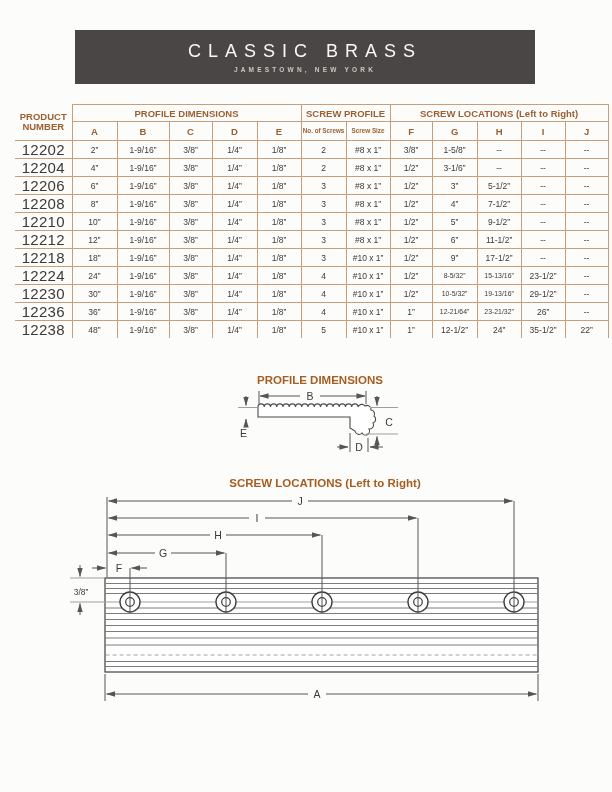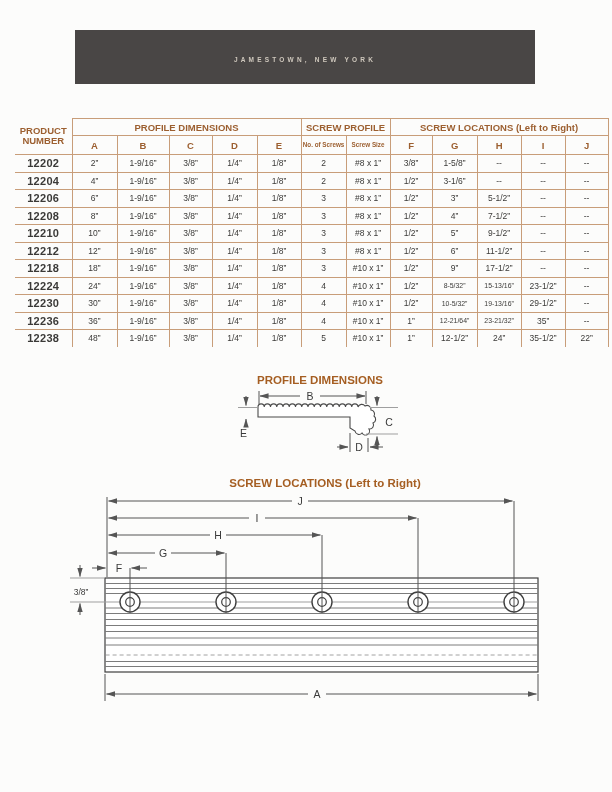--- a/index.html
+++ b/index.html
@@ -7,31 +7,31 @@
        font-family:"Liberation Sans",sans-serif;overflow:hidden;}
 
   
   .brand{position:absolute;left:75px;top:30px;width:460px;height:54px;
          background:var(--brand_bg);display:flex;flex-direction:column;
          align-items:center;justify-content:center;}
   .brand-name{font-size:18px;letter-spacing:7px;color:#faf8f5;font-weight:400;white-space:nowrap;}
   .brand-loc{font-size:6.5px;letter-spacing:3.2px;color:#cfc8bd;font-weight:bold;margin-top:4px;white-space:nowrap;}
 
   
-  table{position:absolute;left:15px;top:118px;border-collapse:collapse;
+  table{position:absolute;left:15px;top:104px;border-collapse:collapse;
         table-layout:fixed;width:593px;}
   th,td{border:1px solid var(--border);padding:0;text-align:center;
         vertical-align:middle;overflow:hidden;}
   th{color:var(--hdr);font-weight:bold;}
   .group-row th{height:16px;font-size:9.5px;}
   th.prod{border-left:none;border-top:none;font-size:9.5px;line-height:1.12;}
   .sub-row th{height:18px;font-size:9.5px;}
   .sub-row th.small{font-size:6.3px;line-height:1.15;}
   td{height:16.5px;font-size:8.5px;color:var(--ink);}
-  td.prod{font-weight:bold;font-size:11px;border-left:none;letter-spacing:.3px;}
+  td.prod{font-weight:normal;font-size:15px;border-left:none;letter-spacing:.3px;}
   td.tight{font-size:6.9px;}
   tbody tr:last-child td{border-bottom:none;}
 
   
   .diag-title{position:absolute;font-weight:bold;color:var(--title);
               font-size:11.5px;text-align:center;white-space:nowrap;}
   #profile-title{left:230px;top:374px;width:180px;}
   #screw-title{left:215px;top:477px;width:220px;}
 
   svg{position:absolute;}
@@ -41,20 +41,21 @@
   svg text.small{font-size:8.5px;}
   .dimline{stroke:var(--line);stroke-width:1;fill:none;}
   .ext{stroke:#9f9f9f;stroke-width:1;fill:none;}
   .shape{stroke:#4a4a4a;stroke-width:1.1;fill:#ffffff;}
   .stria{stroke:#5a5a5a;stroke-width:0.8;fill:none;}
 </style>
 </head>
 <body>
 
 <div class="brand">
+  <div class="brand-name">CLASSIC BRASS</div>
   <div class="brand-loc">JAMESTOWN, NEW YORK</div>
 </div>
 
 <table>
   <colgroup>
     <col style="width:57px">
       <col style="width:45px">
       <col style="width:52px">
     <col style="width:43px">
       <col style="width:45px">
@@ -230,21 +231,21 @@
         <td>36”</td>
         <td>1-9/16”</td>
         <td>3/8”</td>
         <td>1/4”</td>
         <td>1/8”</td>
         <td>4</td>
         <td>#10 x 1”</td>
         <td>1”</td>
         <td class="tight">12-21/64”</td>
         <td class="tight">23-21/32”</td>
-        <td>35”</td>
+        <td>26”</td>
         <td>--</td>
       </tr>
       <tr>
         <td class="prod">12238</td>
         <td>48”</td>
         <td>1-9/16”</td>
         <td>3/8”</td>
         <td>1/4”</td>
         <td>1/8”</td>
         <td>5</td>

